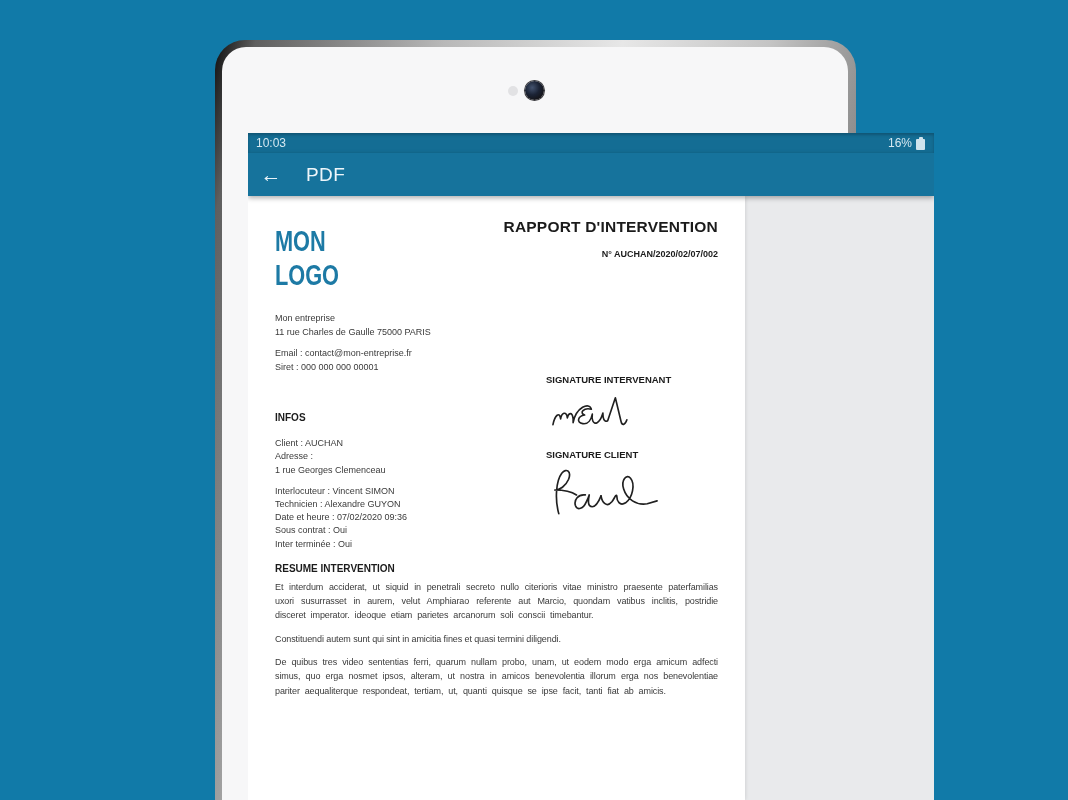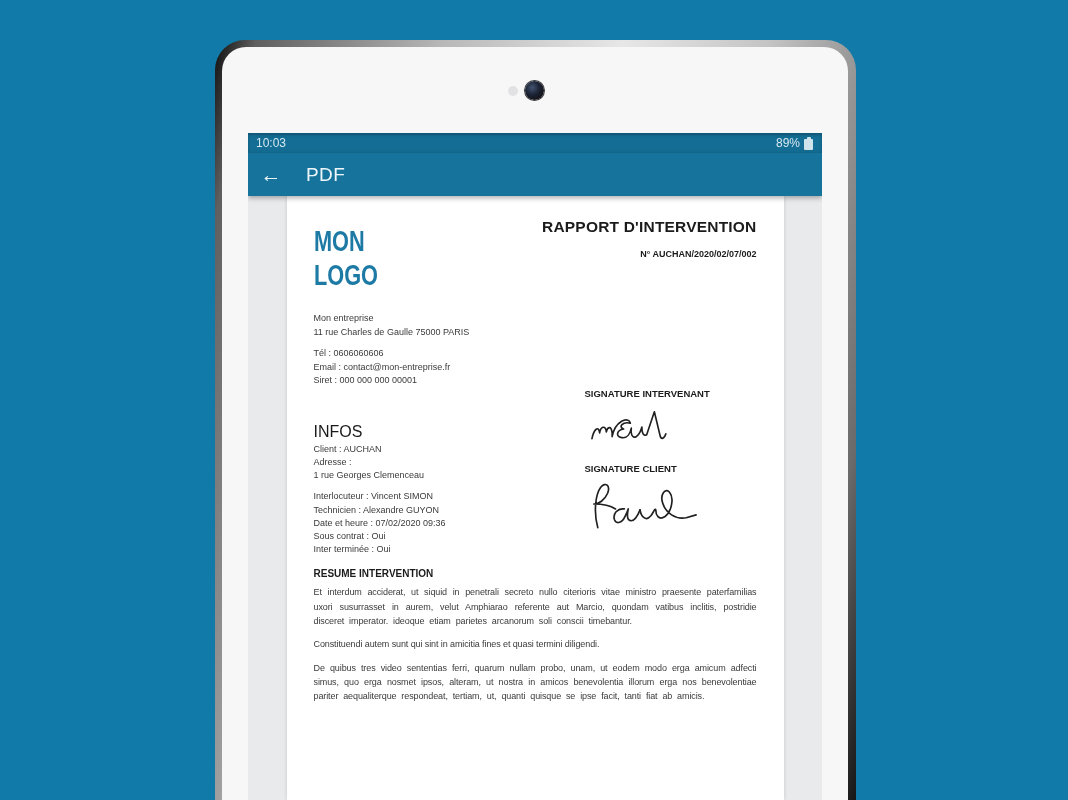--- a/index.html
+++ b/index.html
@@ -34,21 +34,21 @@
   .camera {
     position:absolute; left:303px; top:34px;
     width:19px; height:19px; border-radius:50%;
     background:radial-gradient(circle at 38% 35%, #44536f 0%, #1b2335 42%, #15151a 72%, #060606 100%);
     box-shadow:0 0 0 1px #39393d;
   }
 
   
   .screen {
     position:absolute; left:26px; top:86px; bottom:0;
-    width:574px;
+    width:686px;
     background:#e9eaec;
     display:flex; flex-direction:column;
     overflow:hidden;
   }
   .status-bar {
     flex:none; height:20px;
     background:#146d94;
     box-shadow:inset 0 2px 3px rgba(0,0,0,0.22);
     display:flex; align-items:center; justify-content:space-between;
     padding:0 9px 0 8px;
@@ -69,21 +69,21 @@
   }
   .back-button {
     width:46px; text-align:center;
     font-size:21px; color:#e8f3f8;
     cursor:pointer; user-select:none;
   }
   .app-title { font-size:19px; margin-left:12px; letter-spacing:0.4px; }
 
   .viewer {
     flex:1;
-    display:flex; justify-content:center;
+    display:flex; 
     overflow:hidden;
   }
   .page {
     width:497px;
     background:#ffffff;
     box-shadow:0 0 4px rgba(0,0,0,0.15);
     box-sizing:border-box;
     padding:22px 27px 30px 27px;
     color:#3a3a3a;
   }
@@ -98,21 +98,21 @@
   }
   .header-right { text-align:right; }
   .doc-title { font-size:15.5px; font-weight:bold; color:#1b1b1b; letter-spacing:0.2px; }
   .doc-ref   { font-size:9px;  font-weight:bold; color:#1b1b1b; margin-top:13px; }
 
   .company { margin-top:20px; font-size:9px; line-height:13.5px; }
   .vgap8 { height:8px; }
 
   .columns  { display:flex; justify-content:space-between; }
   .left-col { margin-top:37px; font-size:9px; line-height:13.2px; }
-  .infos-heading { font-size:16px; font-weight:normal; color:#1b1b1b; margin-bottom:5px; }
+  .infos-heading { font-size:10px; font-weight:bold; color:#1b1b1b; margin-bottom:13px; }
   .right-col { width:172px; }
   .sig-label { font-size:9.5px; font-weight:bold; color:#1b1b1b; }
   .sig { display:block; margin-top:6px; }
   .sig path { fill:none; stroke:#202020; stroke-width:1.7; stroke-linecap:round; stroke-linejoin:round; }
   .sig-block2 { margin-top:10px; }
 
   .section-heading { font-size:10px; font-weight:bold; color:#1b1b1b; }
   .motifs { margin-top:30px; }
   .resume { margin-top:12px; }
   .body-text {
@@ -130,21 +130,21 @@
 <div class="tablet">
   <div class="bezel">
     <div class="sensor-dot"></div>
     <div class="camera"></div>
 
     <div class="screen">
 
       <div class="status-bar">
         <span>10:03</span>
         <span class="status-right">
-          <span>89%</span>
+          <span>16%</span>
           <span class="battery">
             <span class="battery-cap"></span>
             <span class="battery-body"></span>
           </span>
         </span>
       </div>
 
       <div class="app-bar">
         <span class="back-button">
           <span>←</span>
@@ -163,21 +163,20 @@
             <div class="header-right">
               <div class="doc-title">RAPPORT D'INTERVENTION</div>
               <div class="doc-ref">N° AUCHAN/2020/02/07/002</div>
             </div>
           </div>
 
           <div class="company">
             <div>Mon entreprise</div>
             <div>11 rue Charles de Gaulle 75000 PARIS</div>
             <div class="vgap8"></div>
-            <div>Tél : 0606060606</div>
             <div>Email : contact@mon-entreprise.fr</div>
             <div>Siret : 000 000 000 00001</div>
           </div>
 
           <div class="columns">
             <div class="left-col">
               <div class="infos-heading">INFOS</div>
               <div>Client : AUCHAN</div>
               <div>Adresse :</div>
               <div>1 rue Georges Clemenceau</div>

